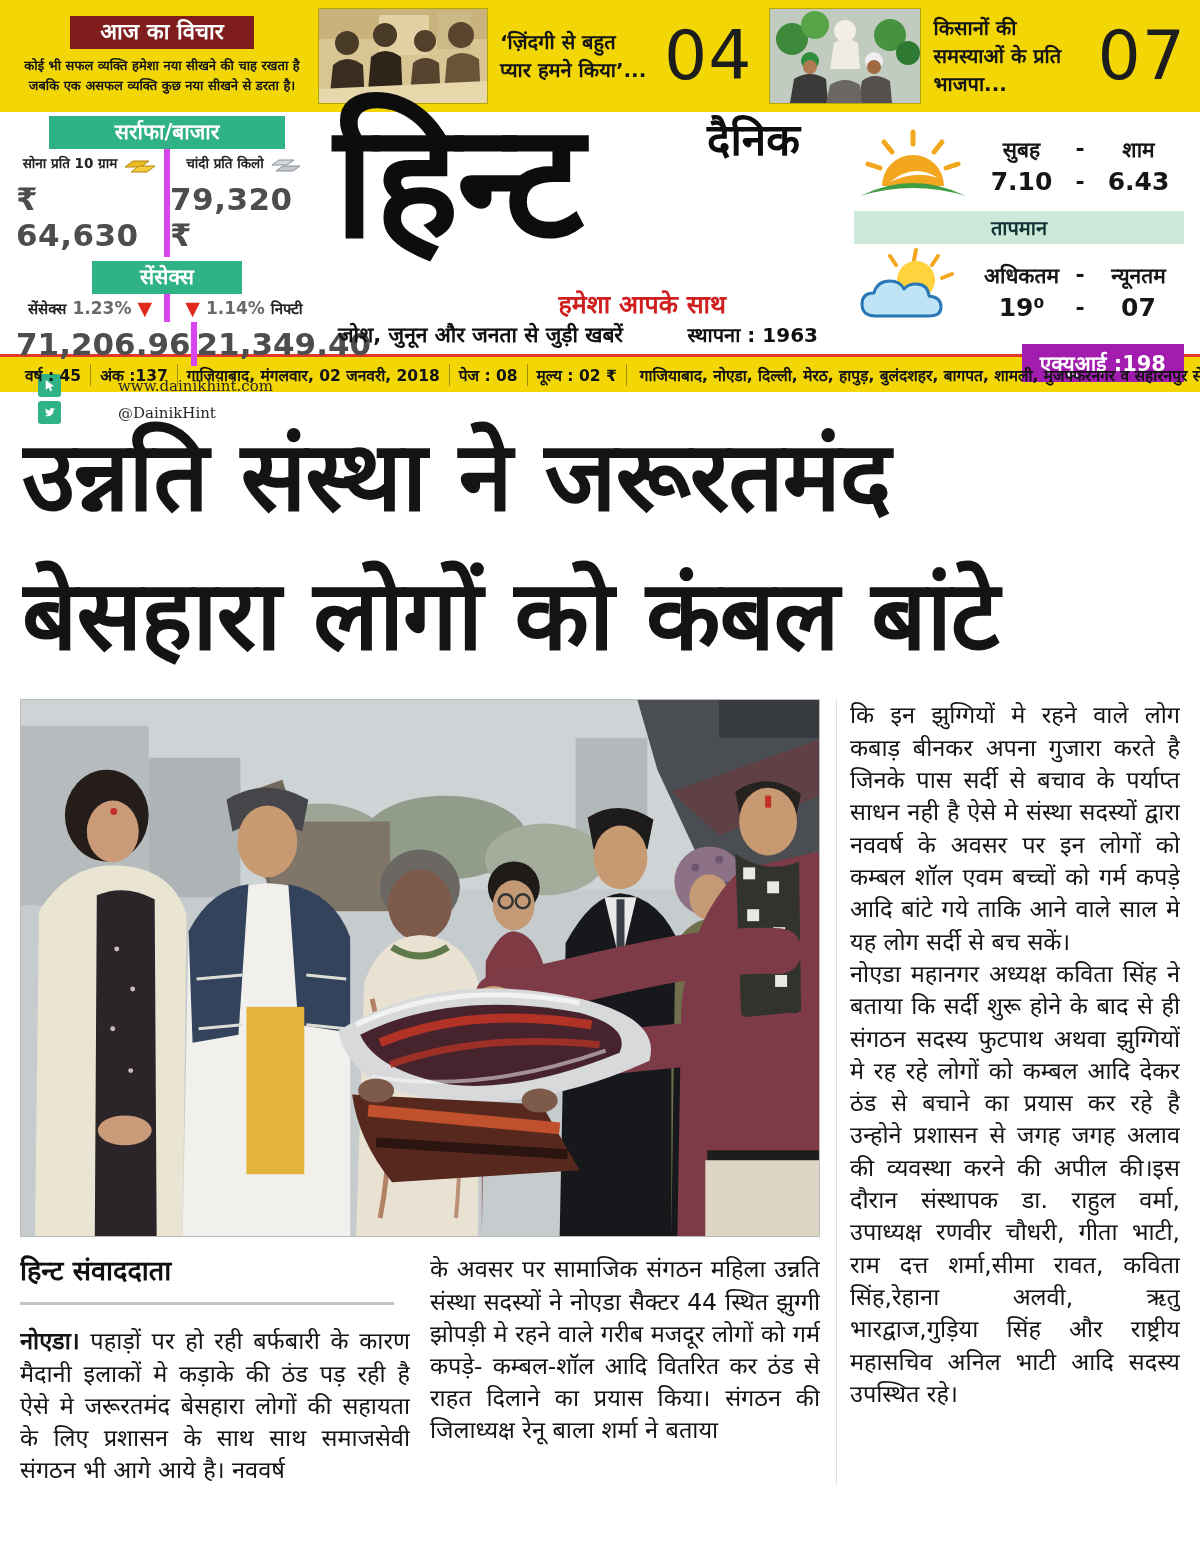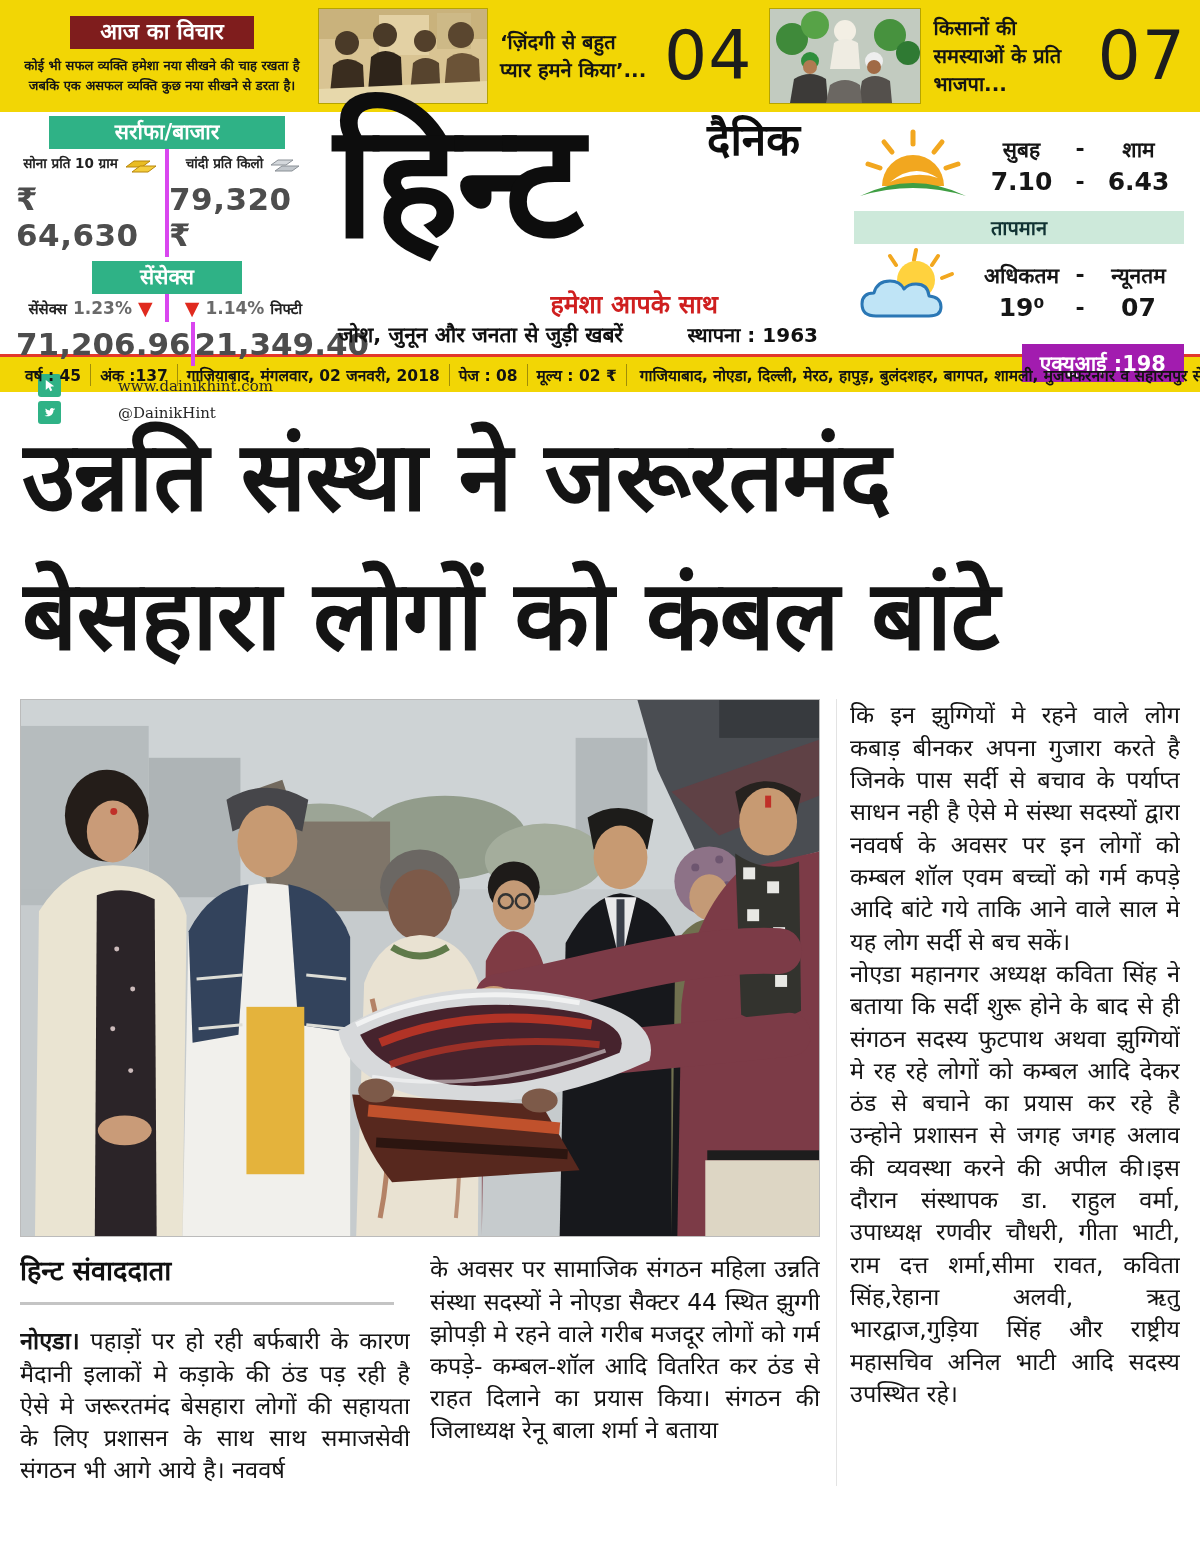--- a/index.html
+++ b/index.html
@@ -19,36 +19,36 @@
   .spacer{flex:1;}
 
   
   .header-mid{height:242px;display:flex;padding:4px 16px 0;box-sizing:border-box;}
   .market{width:302px;flex:0 0 auto;font-weight:bold;}
   .teal-bar{background:#2fb286;color:#fff;text-align:center;font-weight:bold;font-size:21px;line-height:1.1;padding:5px 0;margin:0 auto;}
   .tb1{width:236px;}
   .tb2{width:150px;margin-top:4px;}
   .m-row{display:flex;align-items:center;}
   .m-cell{flex:1;display:flex;align-items:center;justify-content:center;gap:6px;padding:4px 0;}
-  .m-cell + .m-cell{border-left:4px solid #d946ef;}
+  .m-cell + .m-cell{border-left:6px solid #d946ef;}
   .m-label{font-size:13.5px;font-weight:bold;color:#222;}
   .m-price{font-size:31px;font-weight:bold;color:#4d4d4d;letter-spacing:.5px;}
   .m-chg{font-size:17px;color:#6a6a6a;font-weight:bold;}
   .m-idx{font-size:15px;color:#222;font-weight:bold;}
   .tri{color:#e02a1e;font-size:19px;line-height:1;}
   .m-val{font-size:31px;font-weight:bold;color:#4d4d4d;}
   .social{margin-top:8px;padding-left:22px;font-weight:normal;}
   .social-row{display:flex;align-items:center;gap:9px;margin-bottom:4px;}
   .social-ic{width:23px;height:23px;background:#2fb286;border-radius:3px;flex:0 0 auto;display:flex;align-items:center;justify-content:center;}
   .social-txt{font-family:"DejaVu Serif","Liberation Serif",serif;font-size:15px;color:#262626;margin-left:48px;}
 
   .masthead{flex:1;position:relative;}
   .mast-title{position:absolute;left:16px;top:-14px;font-size:158px;font-weight:800;line-height:1;color:#0d0d0d;letter-spacing:-2px;}
   .mast-daily{position:absolute;right:54px;top:2px;font-size:44px;font-weight:800;color:#0d0d0d;line-height:1;}
-  .mast-slogan{position:absolute;right:136px;bottom:34px;font-size:25px;font-weight:bold;color:#cf1f1f;}
+  .mast-slogan{position:absolute;right:128px;bottom:34px;font-size:25px;font-weight:bold;color:#cf1f1f;}
   .mast-tagline{position:absolute;left:20px;bottom:6px;font-size:21px;font-weight:bold;color:#101010;}
   .mast-est{position:absolute;right:36px;bottom:6px;font-size:20px;font-weight:bold;color:#101010;}
 
   .weather{width:330px;flex:0 0 auto;padding-top:8px;box-sizing:border-box;}
   .w-row{display:flex;align-items:center;}
   .w-icon{width:122px;flex:0 0 auto;}
   .w-tbl{flex:1;display:grid;grid-template-columns:1fr 26px 1fr;text-align:center;font-weight:bold;row-gap:4px;align-items:center;}
   .w-lab{font-size:21px;color:#161616;}
   .w-dash{font-size:22px;color:#161616;}
   .w-val{font-size:25px;color:#161616;}

